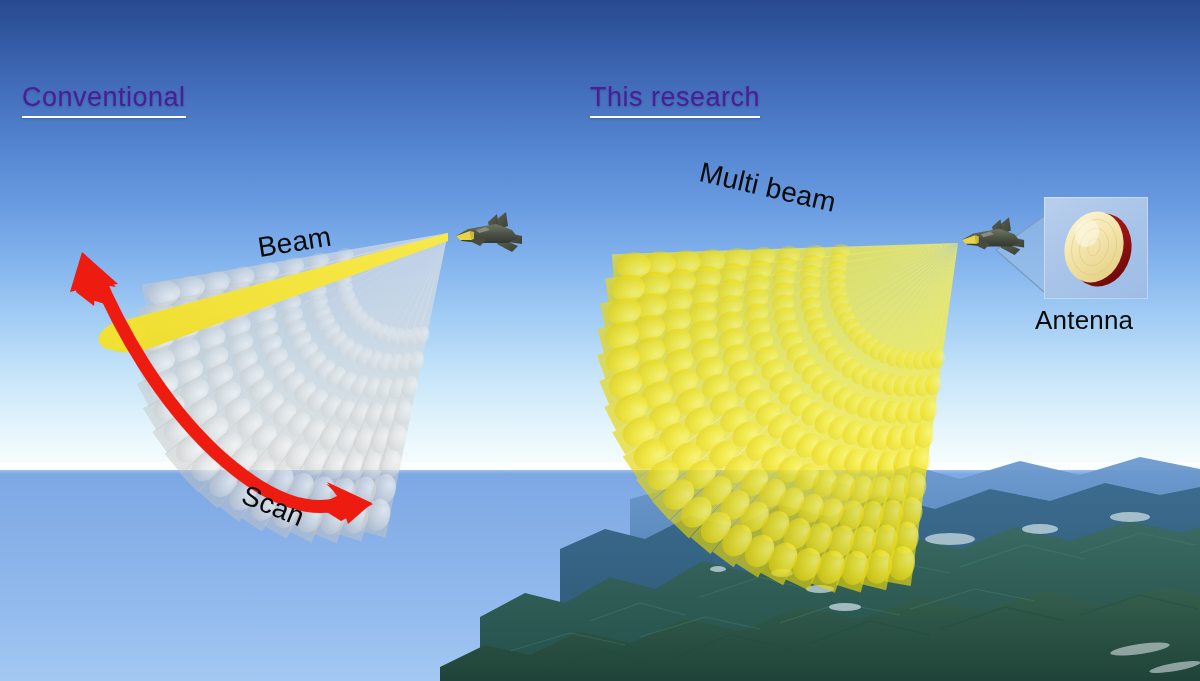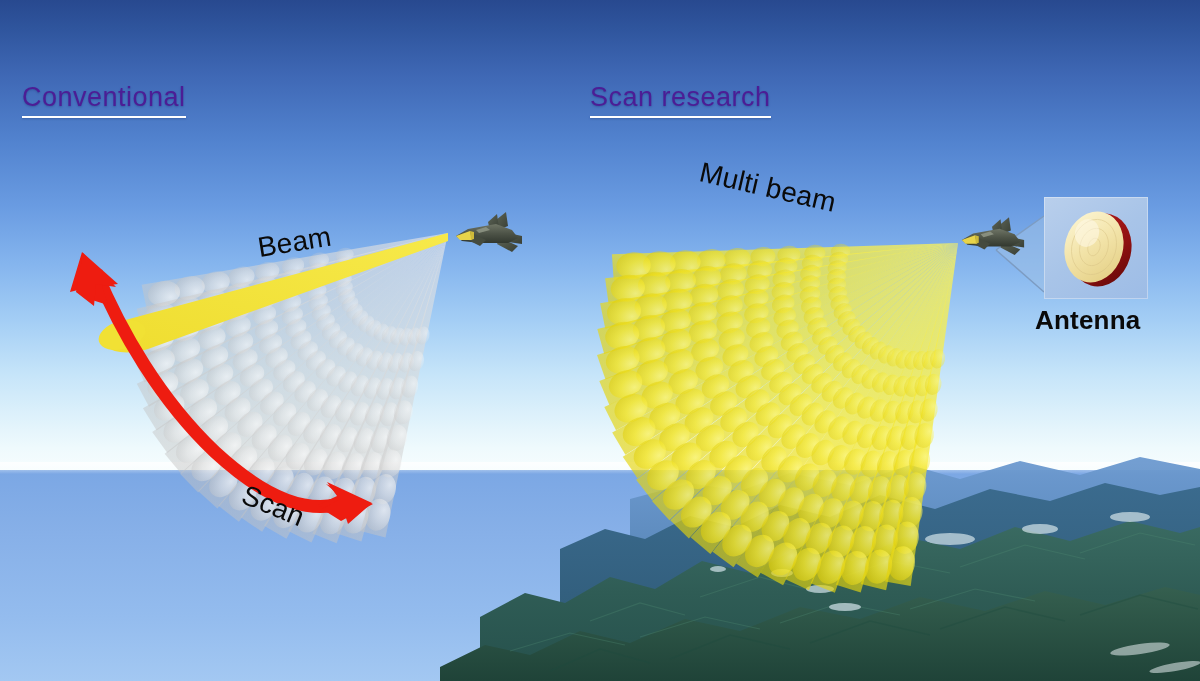--- a/index.html
+++ b/index.html
@@ -60,21 +60,21 @@
   #title-research{left:590px;top:82px;}
 
   
   .lbl{
     position:absolute;color:#0a0a0a;white-space:nowrap;
     font-size:27px;letter-spacing:.2px;
   }
   #lbl-beam{left:258px;top:232px;transform:rotate(-9deg);transform-origin:left center;font-size:28px;}
   #lbl-scan{left:243px;top:478px;transform:rotate(22deg);transform-origin:left center;font-size:28px;}
   #lbl-multibeam{left:700px;top:156px;transform:rotate(13deg);transform-origin:left center;font-size:28px;}
-  #lbl-antenna{left:1035px;top:305px;font-size:26px;font-weight:bold;}
+  #lbl-antenna{left:1035px;top:305px;font-size:26px;}
 
   
   .fan{position:absolute;left:0;top:0;width:1200px;height:681px;pointer-events:none;}
 
   
   #antenna-box{
     position:absolute;left:1044px;top:197px;width:104px;height:102px;
     background:linear-gradient(145deg,#b9cfec 0%,#a8c4e8 50%,#9dbce6 100%);
     box-shadow:0 0 0 1px rgba(255,255,255,.35) inset;
   }
@@ -659,21 +659,21 @@
     <path d="M18,21 L22,22 L22,29 L19,30 Z" fill="#cdb93a"></path>
     <path d="M24,20 L34,17 L38,20 L27,23 Z" fill="#8d9483" opacity="0.9"></path>
   </svg>
 
   <div class="title" id="title-conventional">
     <span>Conventional</span>
     <span class="u"></span>
   </div>
 
   <div class="title" id="title-research">
-    <span>Scan research</span>
+    <span>This research</span>
     <span class="u"></span>
   </div>
 
   <div class="lbl" id="lbl-beam">Beam</div>
   <div class="lbl" id="lbl-scan">Scan</div>
   <div class="lbl" id="lbl-multibeam">Multi beam</div>
   <div class="lbl" id="lbl-antenna">Antenna</div>
 
 </div>
 

